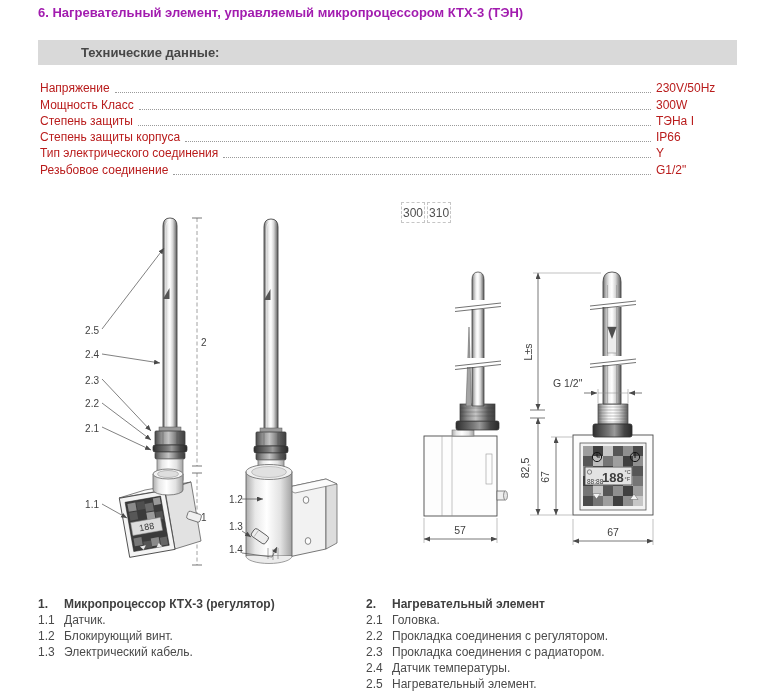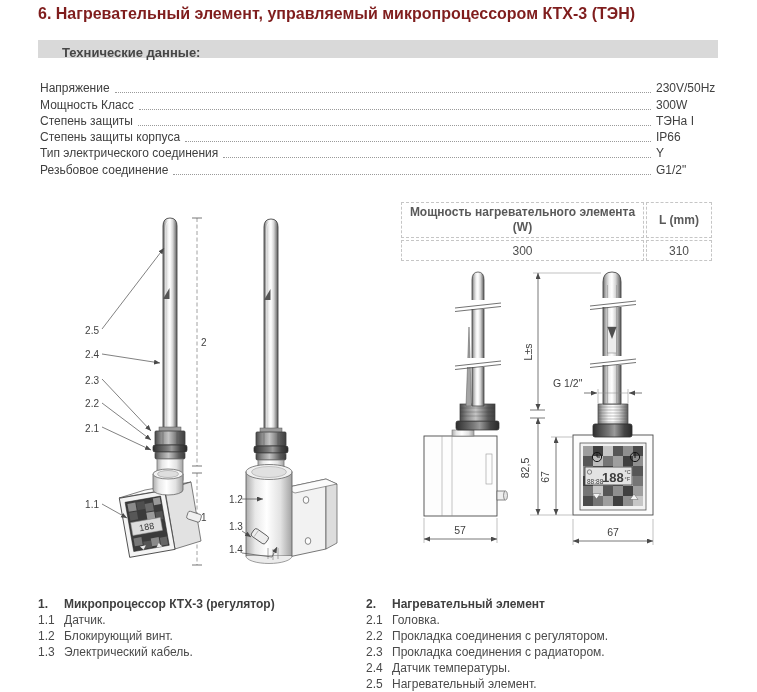--- a/index.html
+++ b/index.html
@@ -1,23 +1,23 @@
 <!DOCTYPE html>
 <html><head>
 <meta charset="utf-8">
 <style>
   html,body{margin:0;padding:0;background:#ffffff;}
   .page{position:relative;width:757px;height:692px;background:#fff;overflow:hidden;
         font-family:"Liberation Sans","DejaVu Sans",sans-serif;color:#4a4a4a;}
   .layer{position:absolute;left:0;top:0;}
-  .doc-title{position:absolute;left:38px;top:5px;width:700px;font-size:16px;font-weight:bold;color:#7f1d1d;}
-  .section-bar{position:absolute;left:38px;top:40px;width:680px;height:18px;background:#d9d9d9;}
+  .doc-title{position:absolute;left:38px;top:5px;width:700px;font-size:13px;font-weight:bold;color:#a21caf;}
+  .section-bar{position:absolute;left:38px;top:40px;width:680px;height:25px;background:#d9d9d9;padding-left:19px;}
   .section-bar span{display:block;padding-left:24px;line-height:25px;font-size:13px;font-weight:bold;color:#474747;}
   .specs{position:absolute;left:40px;top:79px;width:702px;}
-  .spec-row{display:flex;align-items:flex-end;height:16.3px;font-size:12px;color:#404040;}
+  .spec-row{display:flex;align-items:flex-end;height:16.3px;font-size:12px;color:#b91c1c;}
   .spec-label{white-space:nowrap;}
   .spec-dots{flex:1;border-bottom:1px dotted #9a9a9a;margin:0 5px 2px 5px;height:1px;}
   .spec-value{width:86px;white-space:nowrap;}
   .ptable{position:absolute;left:399px;top:200px;border-collapse:separate;border-spacing:2.5px;}
   .ptable td{border:1px dashed #c6c6c6;text-align:center;font-size:12px;background:#fff;}
   .ptable td.hd{font-weight:bold;color:#595959;padding:2px 4px;line-height:15px;}
   .ptable td.c1{width:233px;}
   .ptable td.c2{width:56px;}
   .ptable td.vl{color:#4f4f4f;height:17px;font-size:12px;margin-left:40px;}
   .legend{position:absolute;top:596px;font-size:12px;color:#4a4a4a;}
@@ -351,24 +351,20 @@
     <div class="spec-row">
       <span class="spec-label">Резьбовое соединение</span>
       <span class="spec-dots"></span>
       <span class="spec-value">G1/2"</span>
     </div>
   </div>
 
   <table class="ptable">
     <tbody>
       <tr>
-        <td class="hd c1">Мощность нагревательного элемента (W)</td>
-        <td class="hd c2">L (mm)</td>
-      </tr>
-      <tr>
         <td class="vl">300</td>
         <td class="vl">310</td>
       </tr>
     </tbody>
   </table>
 
   <div class="legend lg1">
     <div class="lrow lhead">
       <span>1.</span>
       <span>Микропроцессор КТХ-3 (регулятор)</span>

